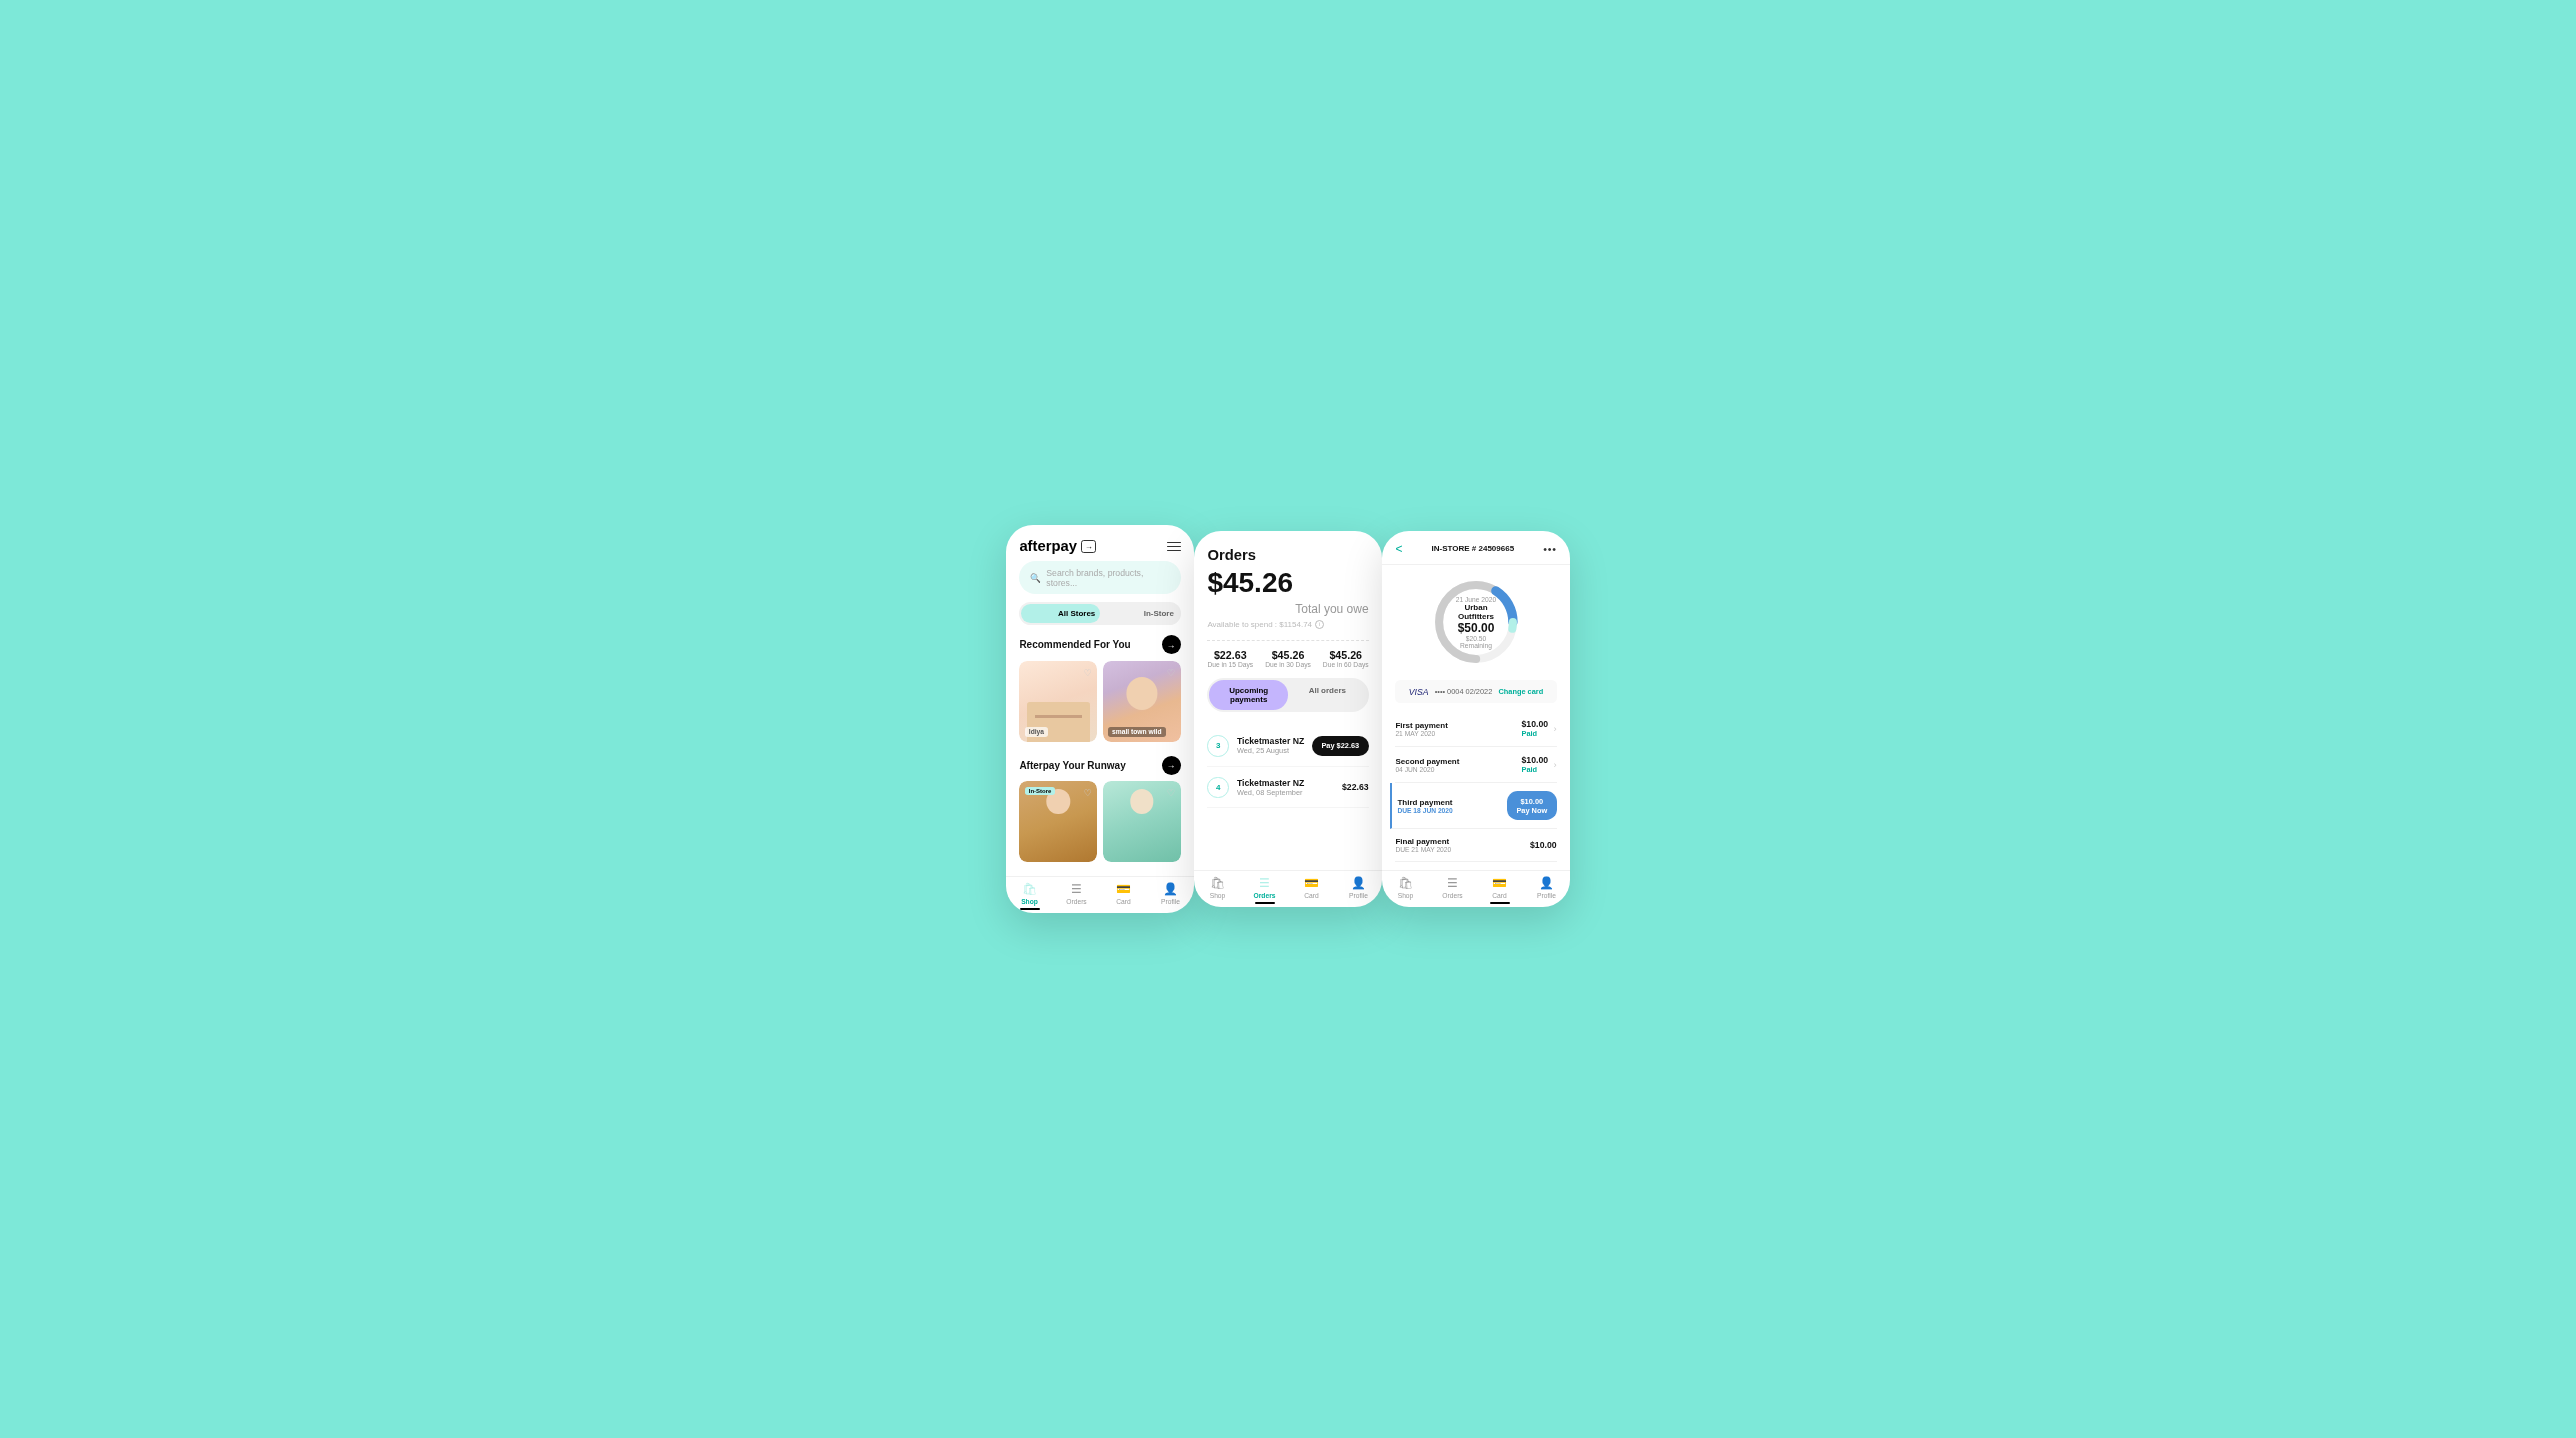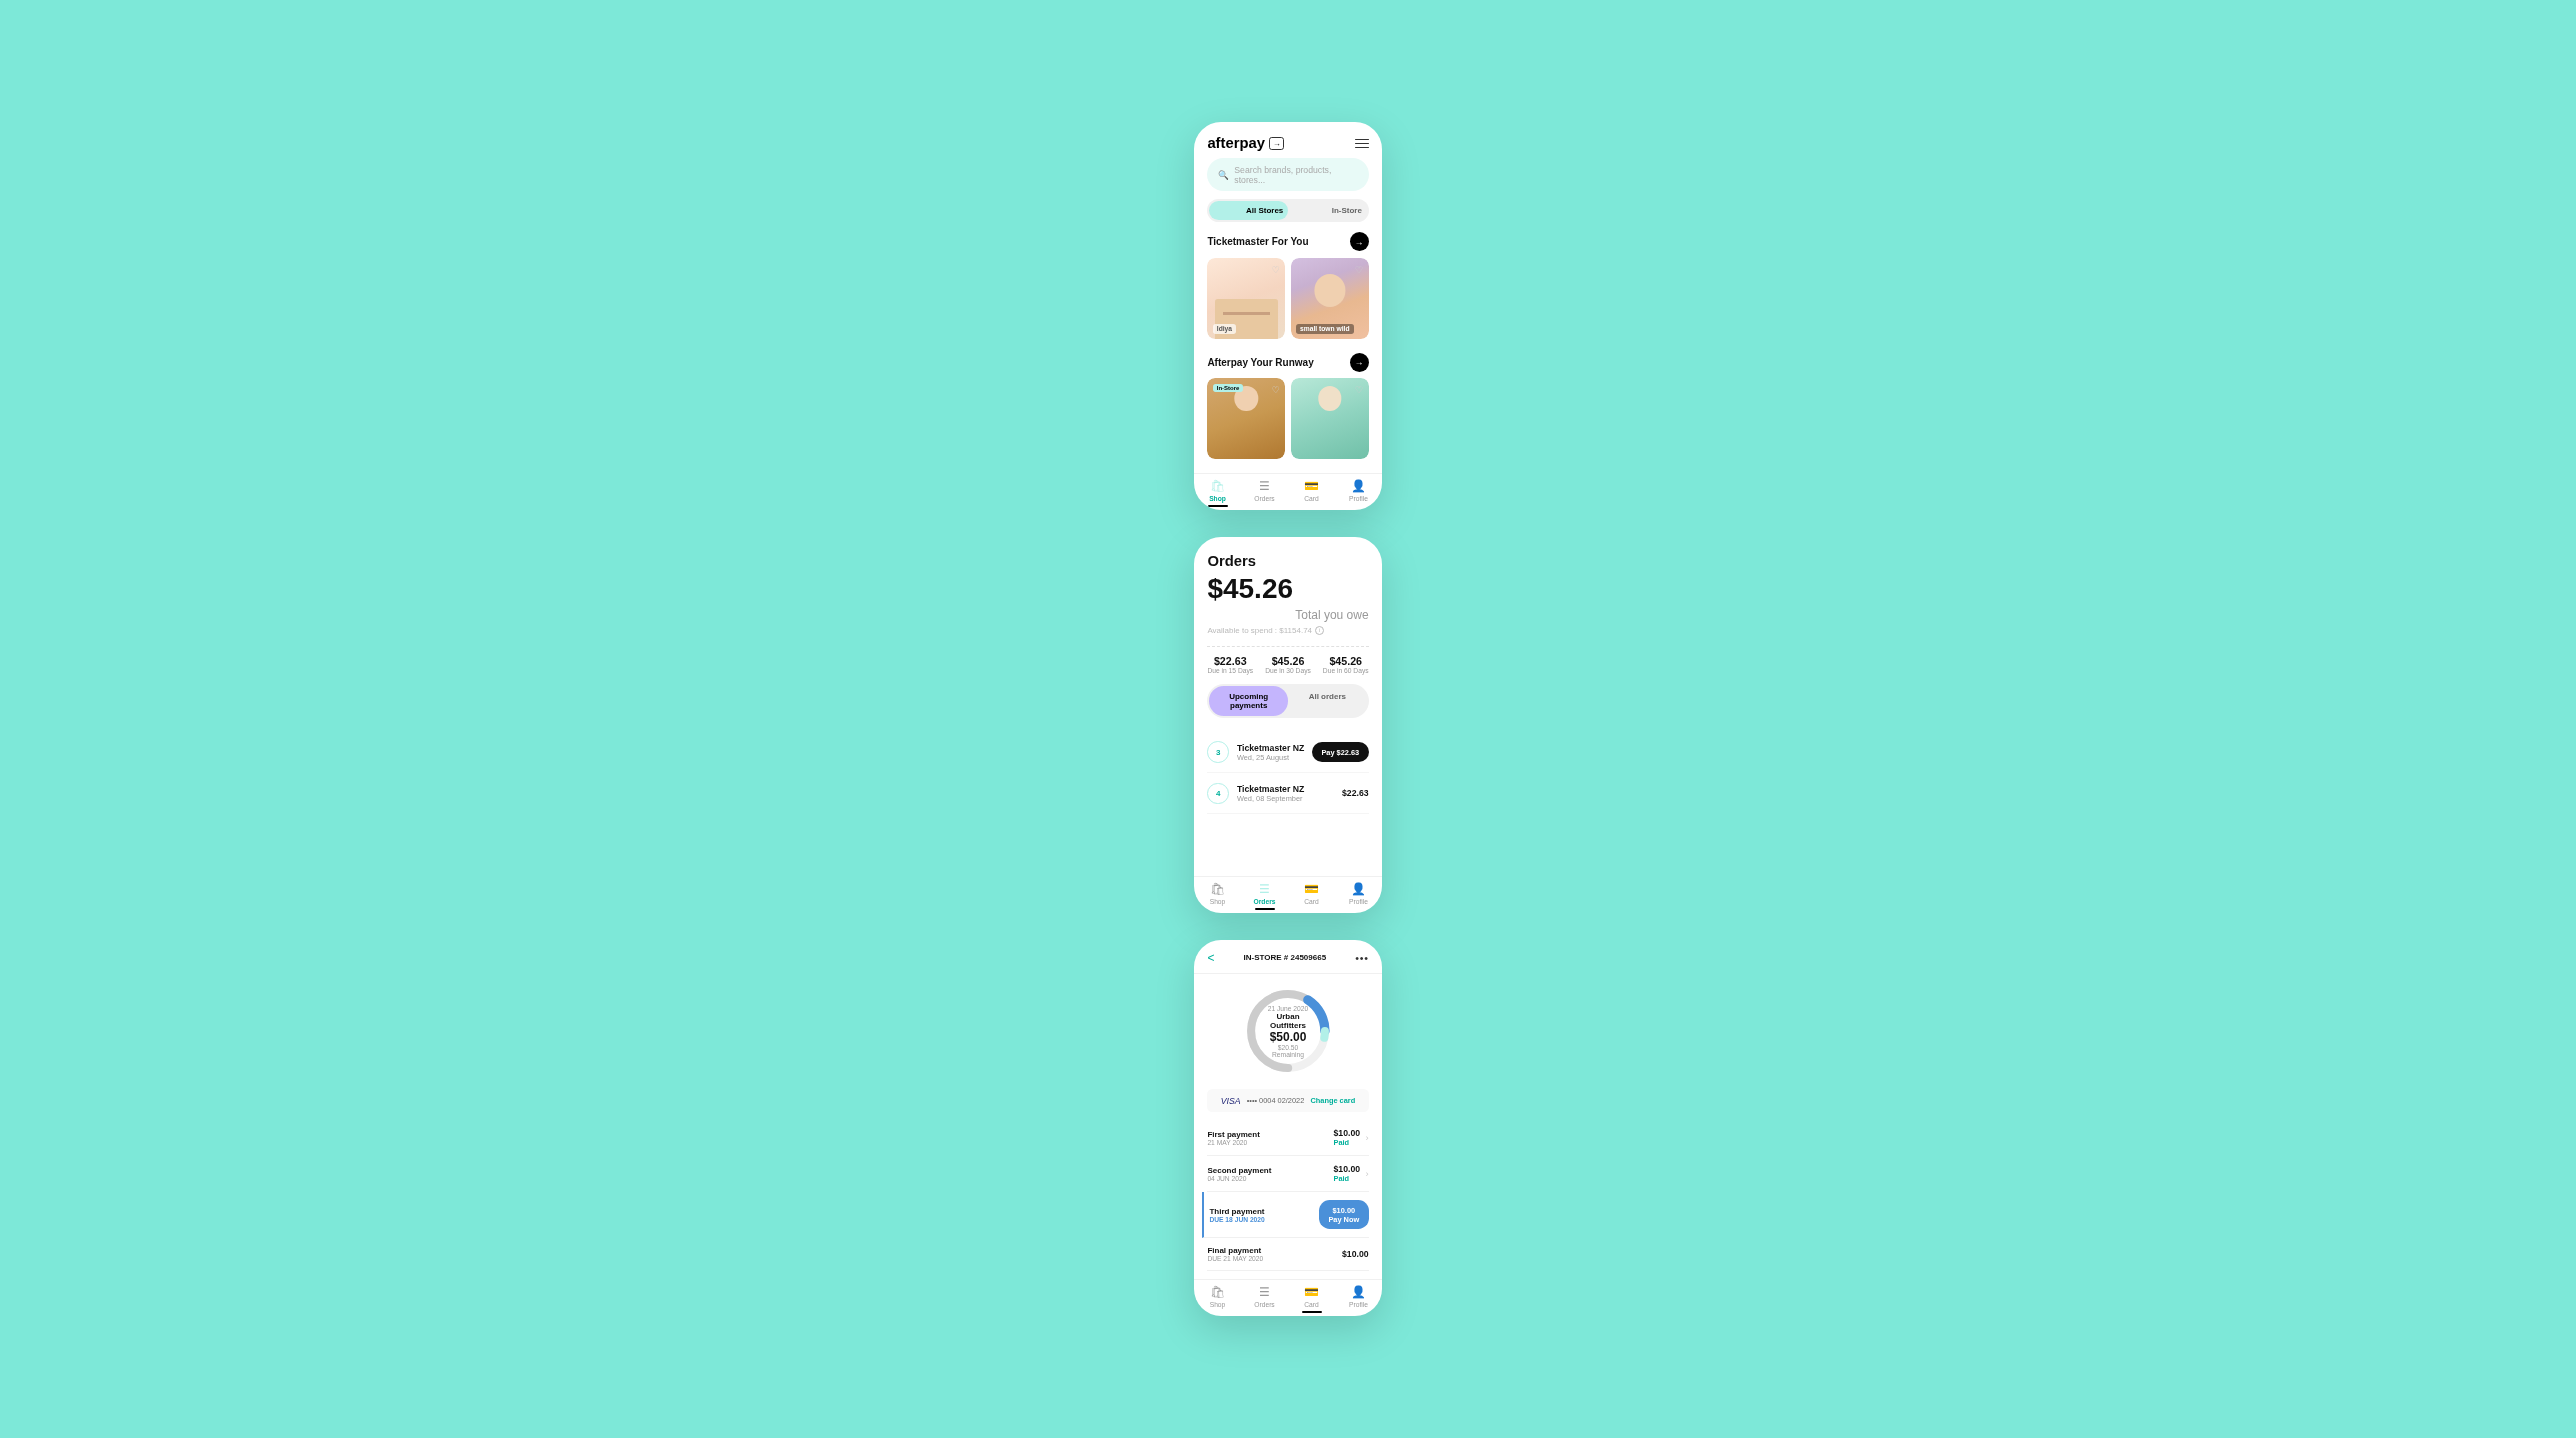--- a/index.html
+++ b/index.html
@@ -7,24 +7,22 @@
       background-color: #7de8d8;
       min-height: 100vh;
       display: flex;
       align-items: center;
       justify-content: center;
       font-family: -apple-system, BlinkMacSystemFont, 'Segoe UI', sans-serif;
       padding: 40px 27px;
     }
     .phones-container {
       display: flex;
-      gap: 27px;
       align-items: center;
       justify-content: center;
-      flex-direction: column;
     }
     .phone {
       background: #fff;
       border-radius: 27px;
       width: 188px;
       min-height: 376px;
       box-shadow: 0 13.4px 40px rgba(0,0,0,0.15);
       overflow: hidden;
       display: flex;
       flex-direction: column;
@@ -510,21 +508,21 @@
       <span class="search-icon-svg">🔍</span>
       <span>Search brands, products, stores...</span>
     </div>
 
     <div class="toggle-bar">
       <div class="toggle-btn active">All Stores</div>
       <div class="toggle-btn inactive">In-Store</div>
     </div>
 
     <div class="section-header">
-      <span class="section-title">Ticketmaster For You</span>
+      <span class="section-title">Recommended For You</span>
       <div class="arrow-circle">→</div>
     </div>
     <div class="product-grid">
       <div class="product-card">
         <div class="bedroom-scene"></div>
         <span class="heart-icon">♡</span>
         <span class="product-label-dark" style="color:#555; background: rgba(255,255,255,0.7); padding:1.3px 4px; border-radius:2.7px;">Idiya</span>
       </div>
       <div class="product-card">
         <div class="girl-scene"></div>

